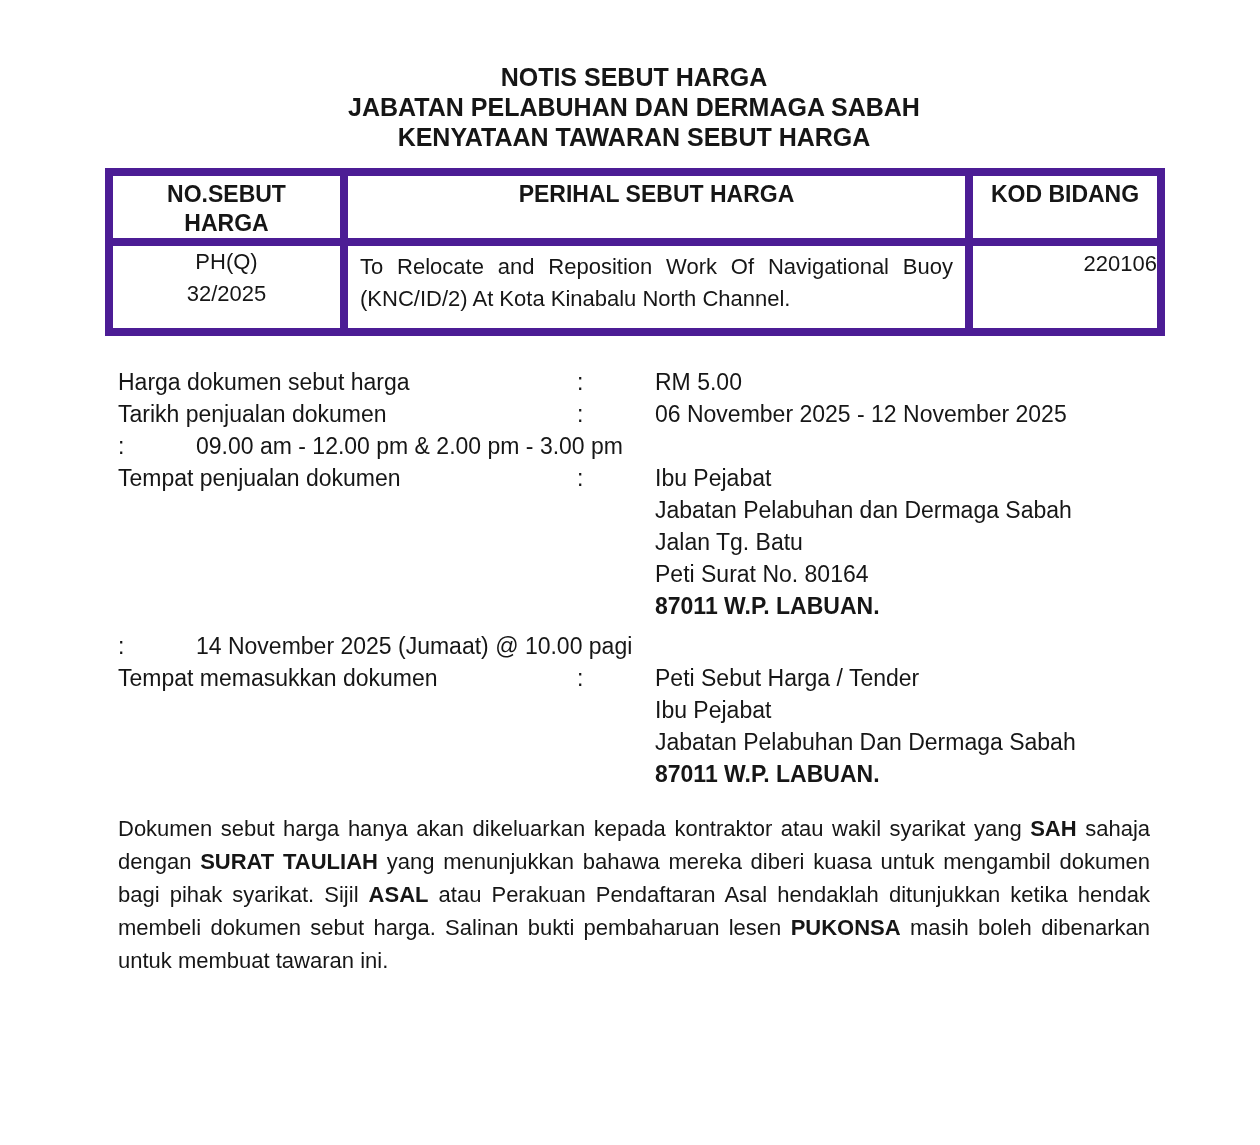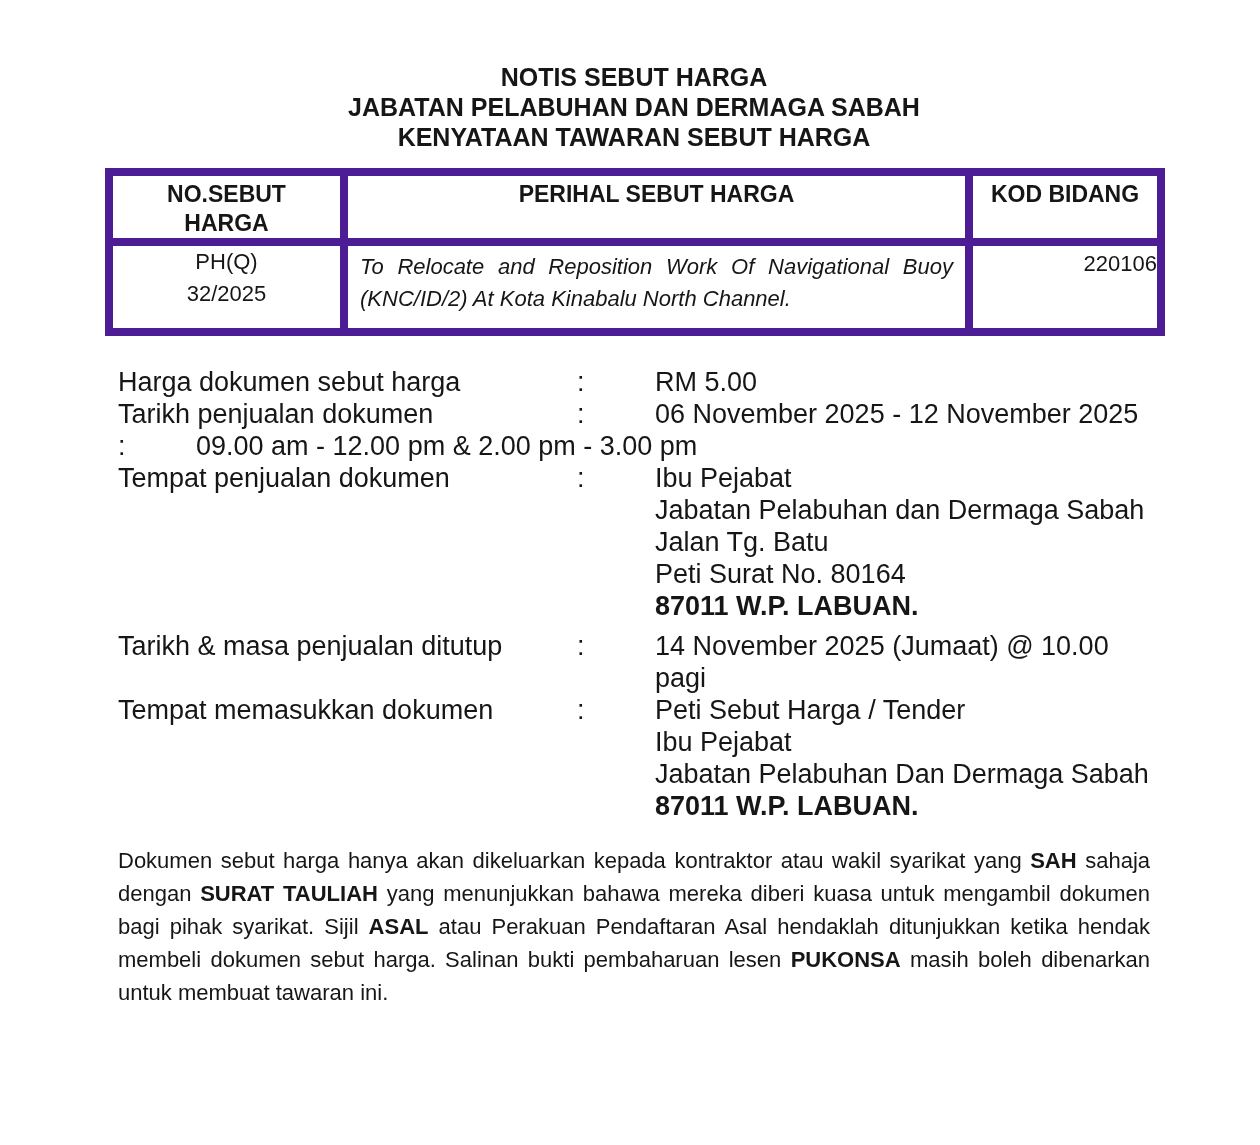--- a/index.html
+++ b/index.html
@@ -25,24 +25,24 @@
   .tender-table col.c2 { width:625px; }
   .tender-table col.c3 { width:192px; }
   .tender-table th, .tender-table td { border:8px solid #4c1d95; vertical-align:top; }
   .tender-table thead tr { height:62px; }
   .tender-table tbody tr { height:90px; }
   .tender-table th {
     font-weight:700; font-size:23px; line-height:29px;
     padding-top:4px; text-align:center; white-space:pre-line;
   }
   .cell-no   { text-align:center; font-size:22px; line-height:32px; white-space:pre-line; }
-  .cell-desc { font-size:22px; line-height:32px; text-align:justify; padding:5px 12px 0 12px;font-style:italic; }
+  .cell-desc { font-size:22px; line-height:32px; text-align:justify; padding:5px 12px 0 12px; }
   .cell-kod  { text-align:right; font-size:22px; padding-top:5px; }
 
-  .details { margin-top:30px; font-size:27px; line-height:32px; }
+  .details { margin-top:30px; font-size:23px; line-height:32px; }
   .detail-row { display:flex; align-items:flex-start; }
   .d-label { width:459px; flex:none; }
   .d-colon { width:78px; flex:none; }
   .d-value { flex:1; }
   .d-value .vline { line-height:32px; }
   .bold { font-weight:700; }
   b { font-weight:700; }
 
   .group2 { margin-top:8px; }
   .closing { margin-top:22px; }
@@ -112,21 +112,20 @@
           <div class="vline">Jabatan Pelabuhan dan Dermaga Sabah</div>
           <div class="vline">Jalan Tg. Batu</div>
           <div class="vline">Peti Surat No. 80164</div>
           <div class="vline bold">87011 W.P. LABUAN.</div>
         </div>
     </div>
   </section>
 
   <section class="details group2">
     <div class="detail-row">
-      <div class="d-label">Tarikh &amp; masa penjualan ditutup</div>
       <div class="d-colon">:</div>
       <div class="d-value">
           <div class="vline">14 November 2025 (Jumaat) @ 10.00 pagi</div>
         </div>
     </div>
     <div class="detail-row">
       <div class="d-label">Tempat memasukkan dokumen</div>
       <div class="d-colon">:</div>
       <div class="d-value">
           <div class="vline">Peti Sebut Harga / Tender</div>

